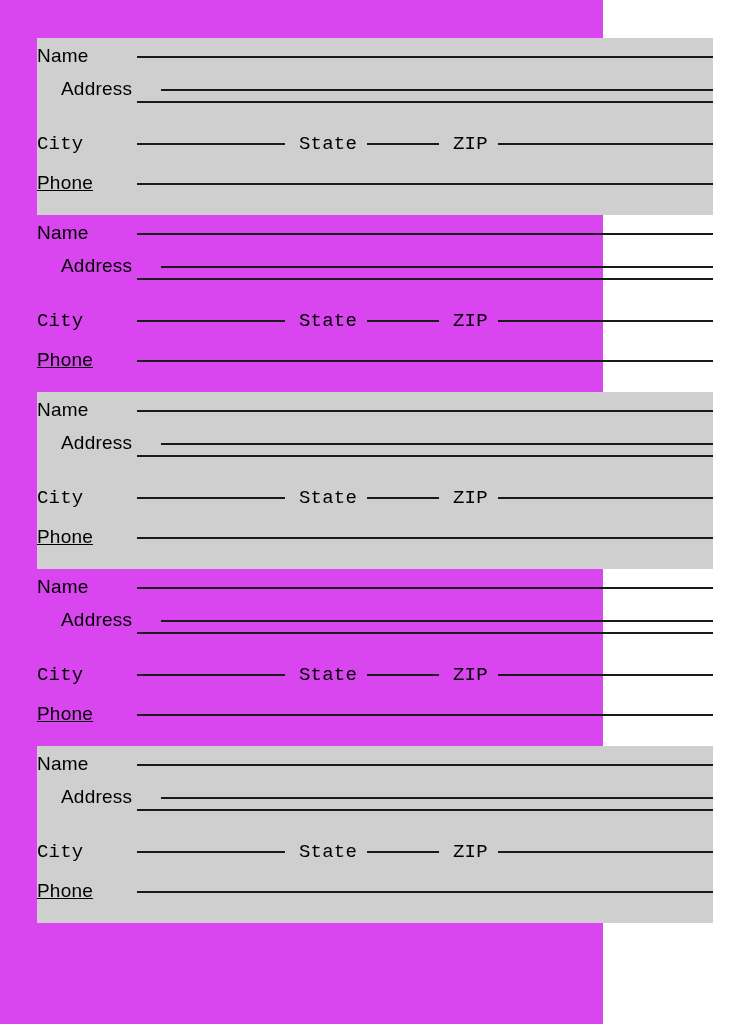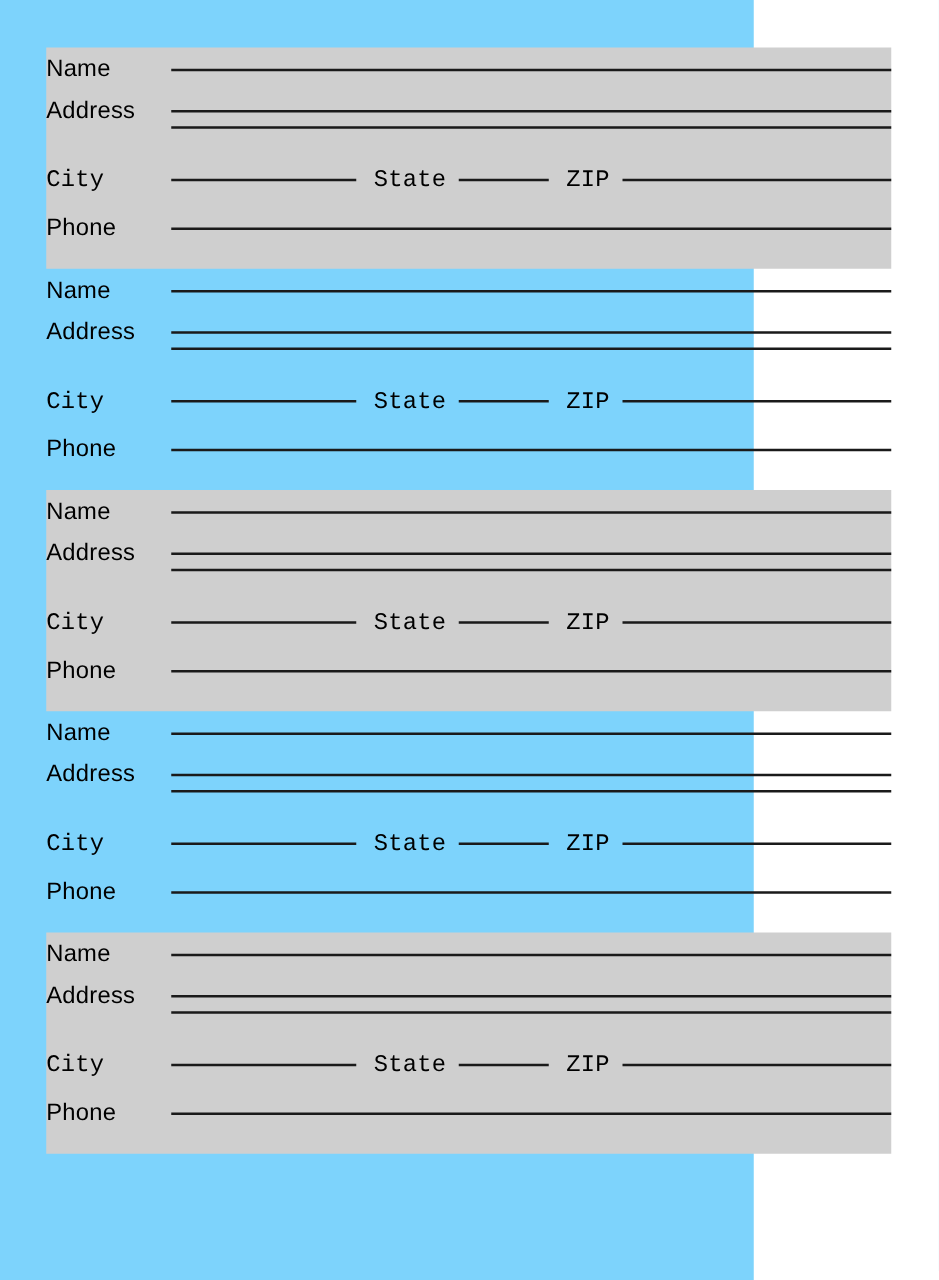--- a/index.html
+++ b/index.html
@@ -12,21 +12,21 @@
     height: 1024px;
     font-family: "Liberation Sans", sans-serif;
     color: #000000;
     overflow: hidden;
   }
 
   .sheet {
     position: relative;
     width: 603px;
     height: 1024px;
-    background: #7dd3fc;
+    background: #d946ef;
   }
 
   .blocks {
     position: absolute;
     left: 37px;
     top: 38px;
     width: 676px;
   }
 
   .entry {
@@ -45,23 +45,23 @@
   }
 
   .label {
     font-size: 19px;
     line-height: 19px;
     letter-spacing: 0.2px;
     white-space: nowrap;
   }
 
   .label.name    { width: 100px; }
-  .label.address { width: 100px; }
+  .label.address { width: 100px; padding-left: 24px; }
   .label.city    { width: 100px; }
-  .label.phone   { width: 100px; }
+  .label.phone   { width: 100px; text-decoration: underline; }
 
   .label.inline {
     width: auto;
     margin: 0 10px 0 14px;
   }
 
   
   .rule {
     flex: 0 0 auto;
     border-bottom: 2px solid #1a1a1a;

